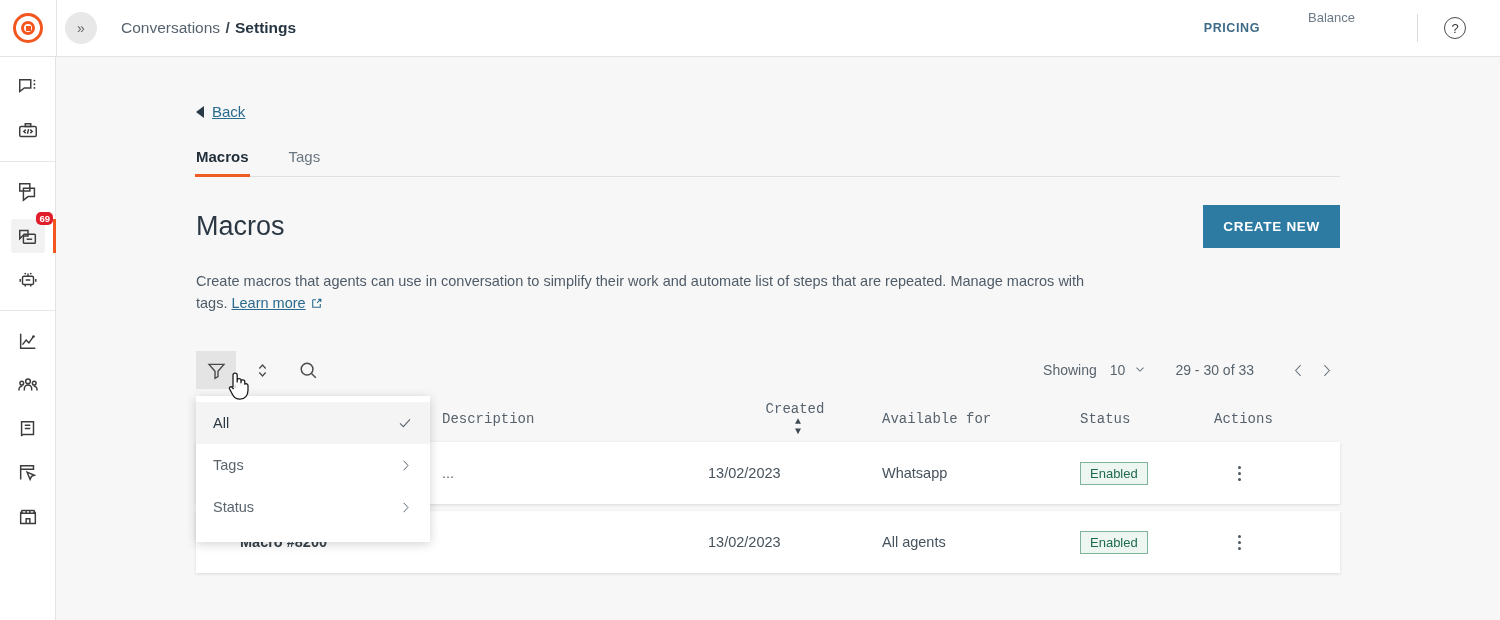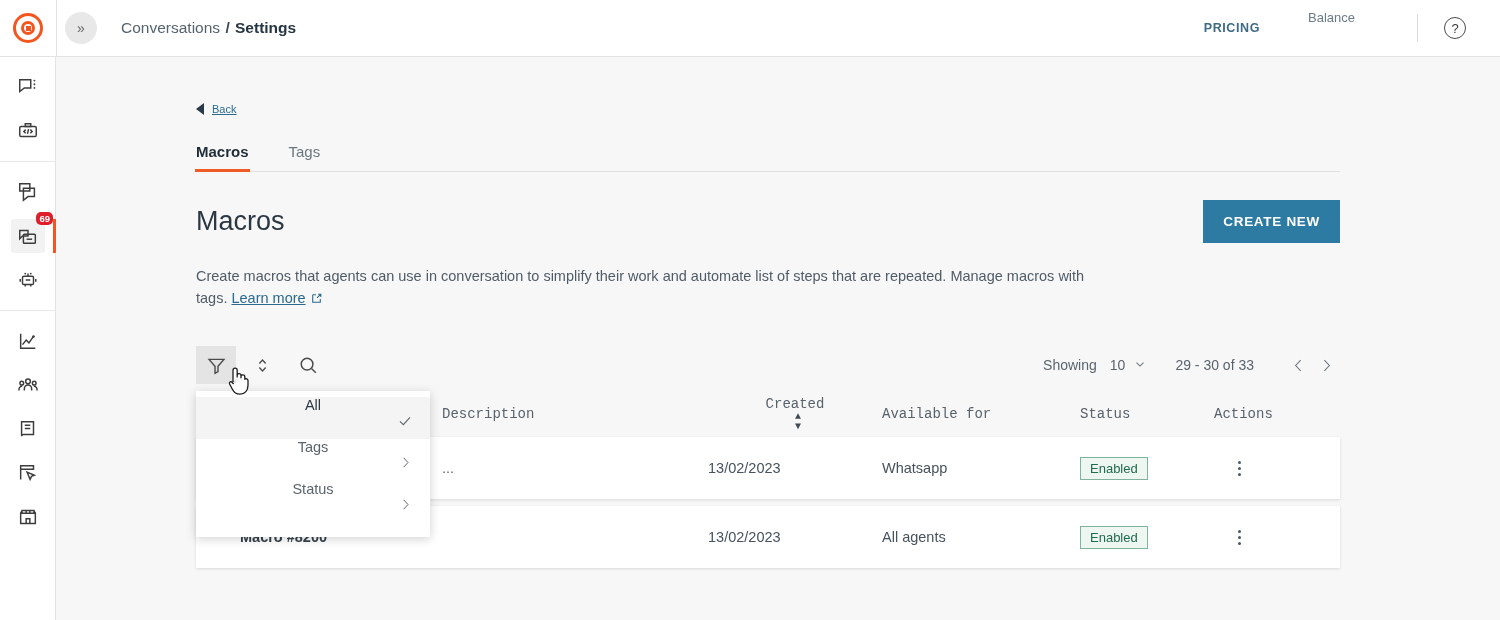--- a/index.html
+++ b/index.html
@@ -99,21 +99,21 @@
   }
   .content { position: relative; width: 1444px; padding: 0 140px; }
 
   .back-row { padding-top: 46px; display: flex; align-items: center; }
   .back-caret {
     width: 0; height: 0; border-top: 6px solid transparent;
     border-bottom: 6px solid transparent; border-right: 8px solid #2a3b47;
     margin-right: 8px;
   }
   .back-link {
-    font-size: 11px; color: #2a6a8e; text-decoration: underline; cursor: pointer;
+    font-size: 15px; color: #2a6a8e; text-decoration: underline; cursor: pointer;
   }
 
   .tabs {
     margin-top: 28px; display: flex; align-items: flex-end;
     border-bottom: 1px solid #e0e0e0; width: 1144px;
   }
   .tab {
     font-size: 15px; color: #6b7680; padding: 0 8px 11px 0; margin-right: 32px;
     cursor: pointer; position: relative;
   }
@@ -162,21 +162,21 @@
   .cursor-hand { position: absolute; left: 29px; top: 26px; z-index: 60; pointer-events: none; }
 
   
   .dropdown {
     position: absolute; left: 0px; top: 52px; width: 234px;
     background: #fff; box-shadow: 0 2px 10px rgba(0,0,0,.18);
     padding: 6px 0 14px 0; z-index: 50;
   }
   .dd-item {
     height: 42px; display: flex; align-items: center; padding: 0 17px;
-    font-size: 14.5px; color: #5a646d; cursor: pointer; flex-direction: column;
+    font-size: 14.5px; color: #5a646d; cursor: pointer;
   }
   .dd-item.sel { background: #f4f4f4; color: #2c3841; }
   .dd-item .right { margin-left: auto; display: flex; align-items: center; }
   .dd-item svg { stroke: #5a646d; fill: none; stroke-width: 1.6; }
 
   
   .table-wrap { width: 1144px; position: relative; }
   .thead {
     display: flex; align-items: center; height: 46px;
     font-size: 14px; color: #57626c; font-family: Liberation Mono, monospace;

